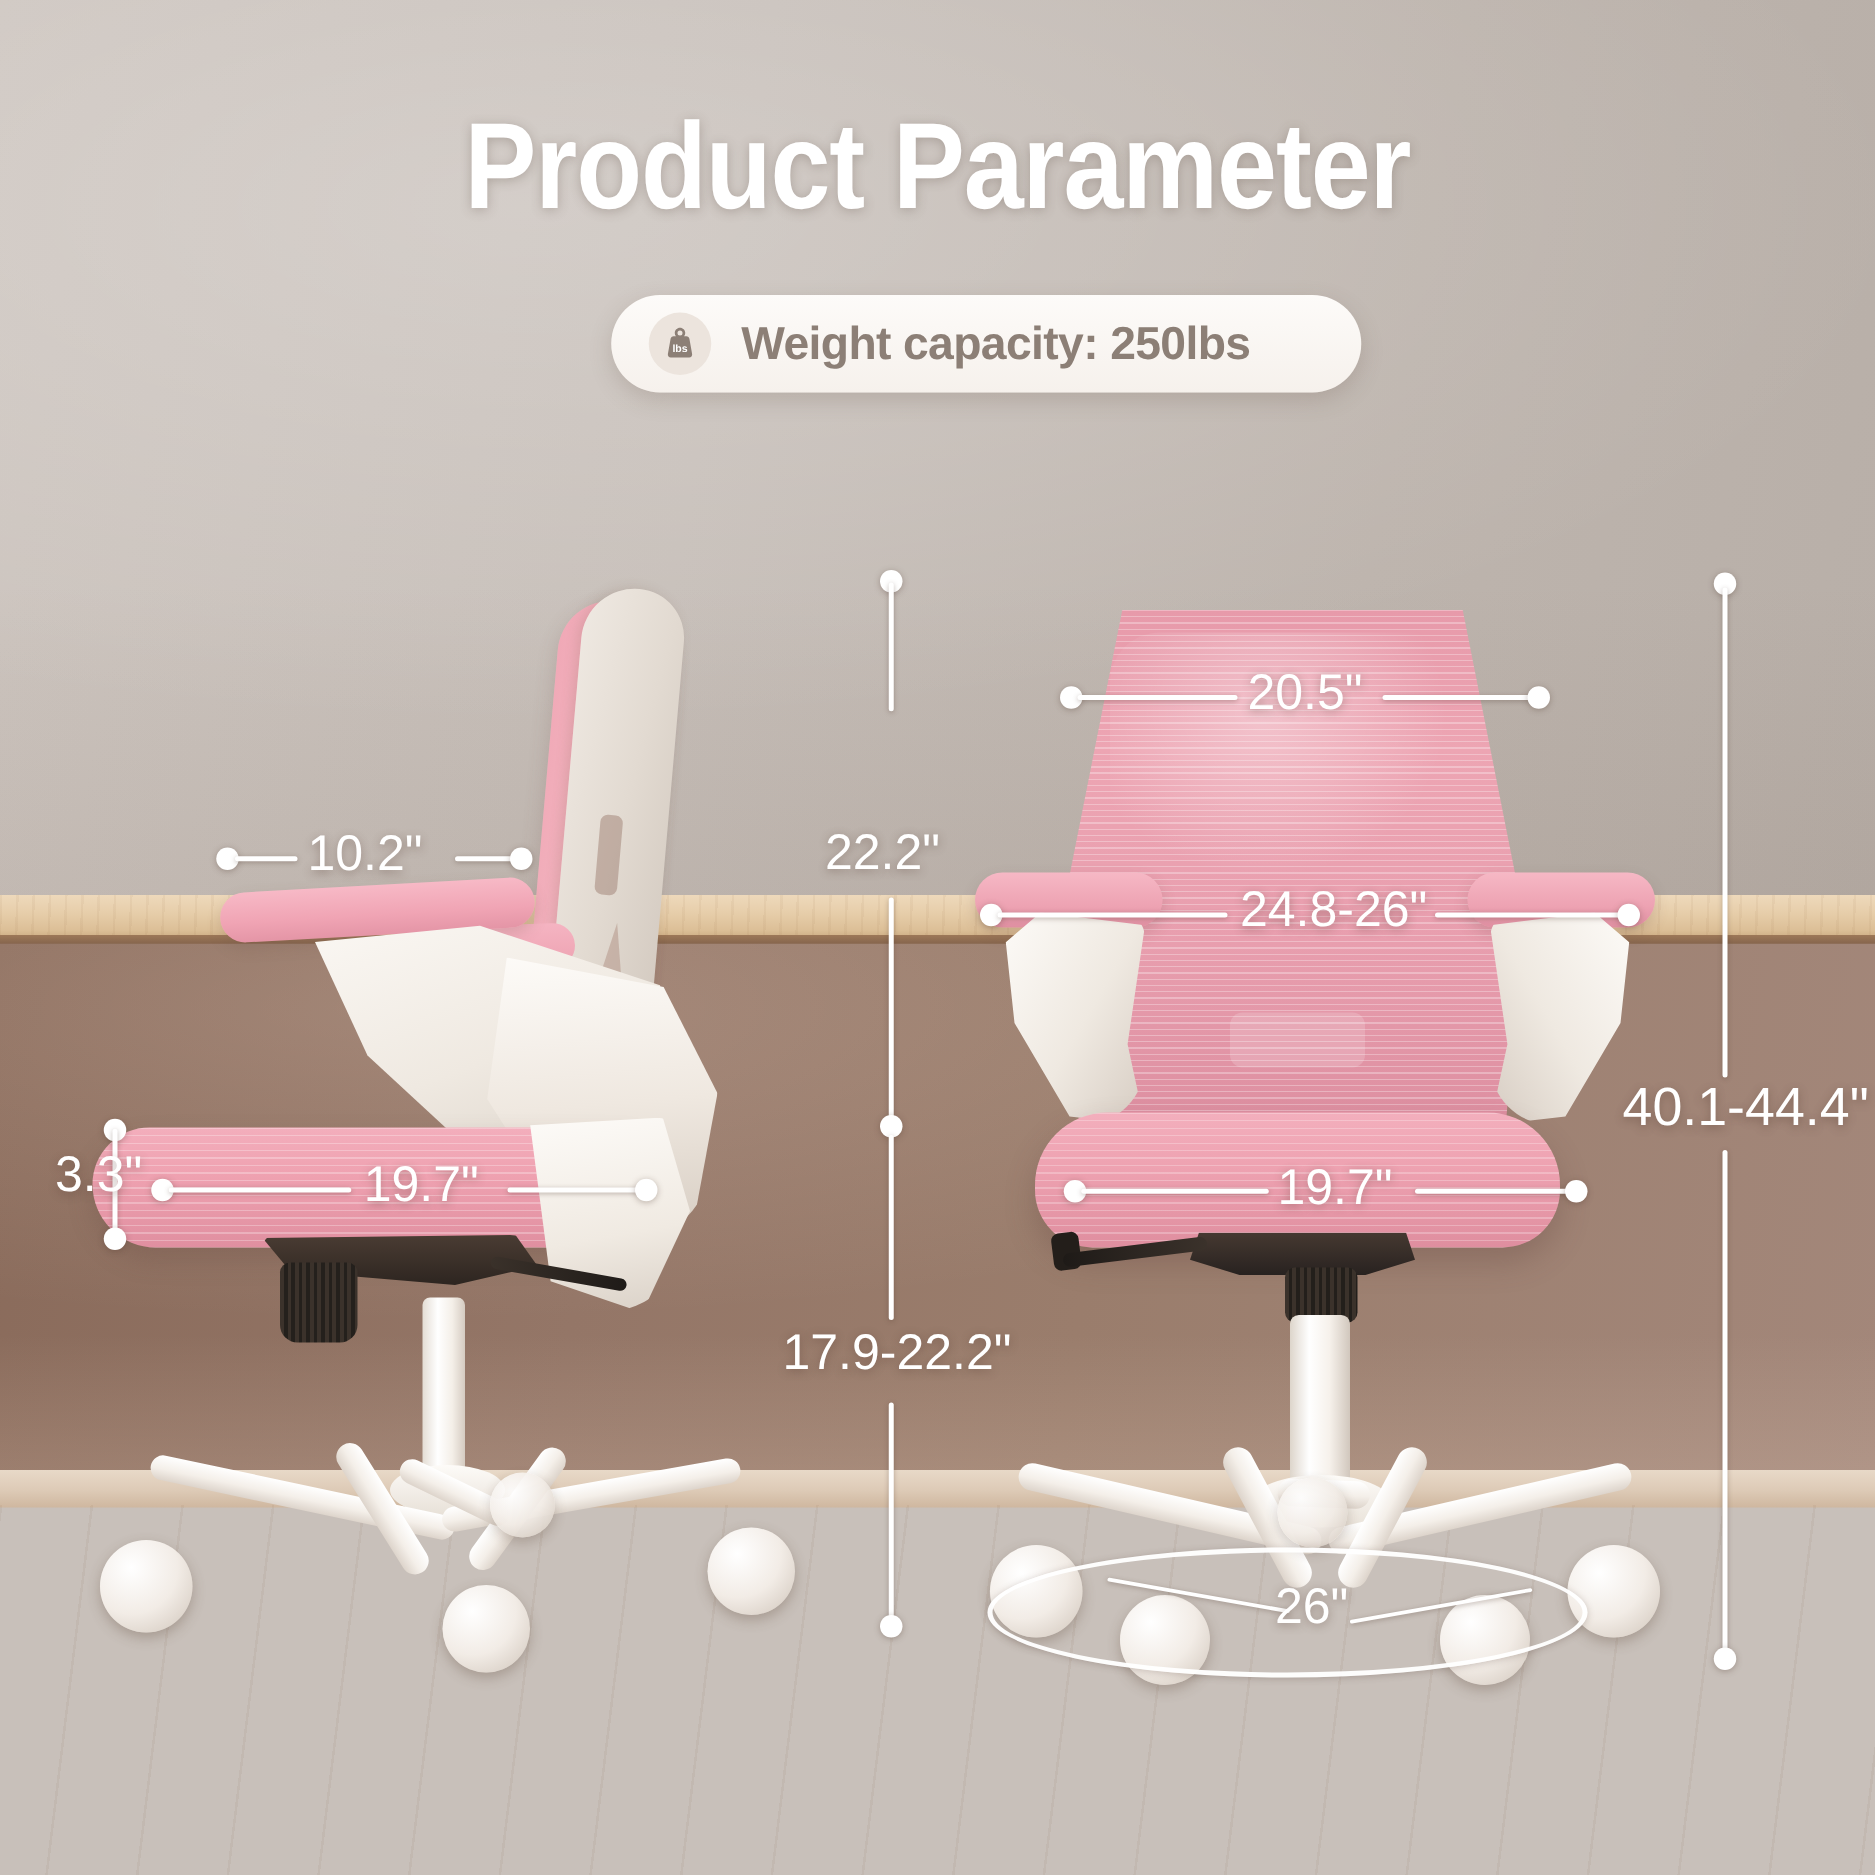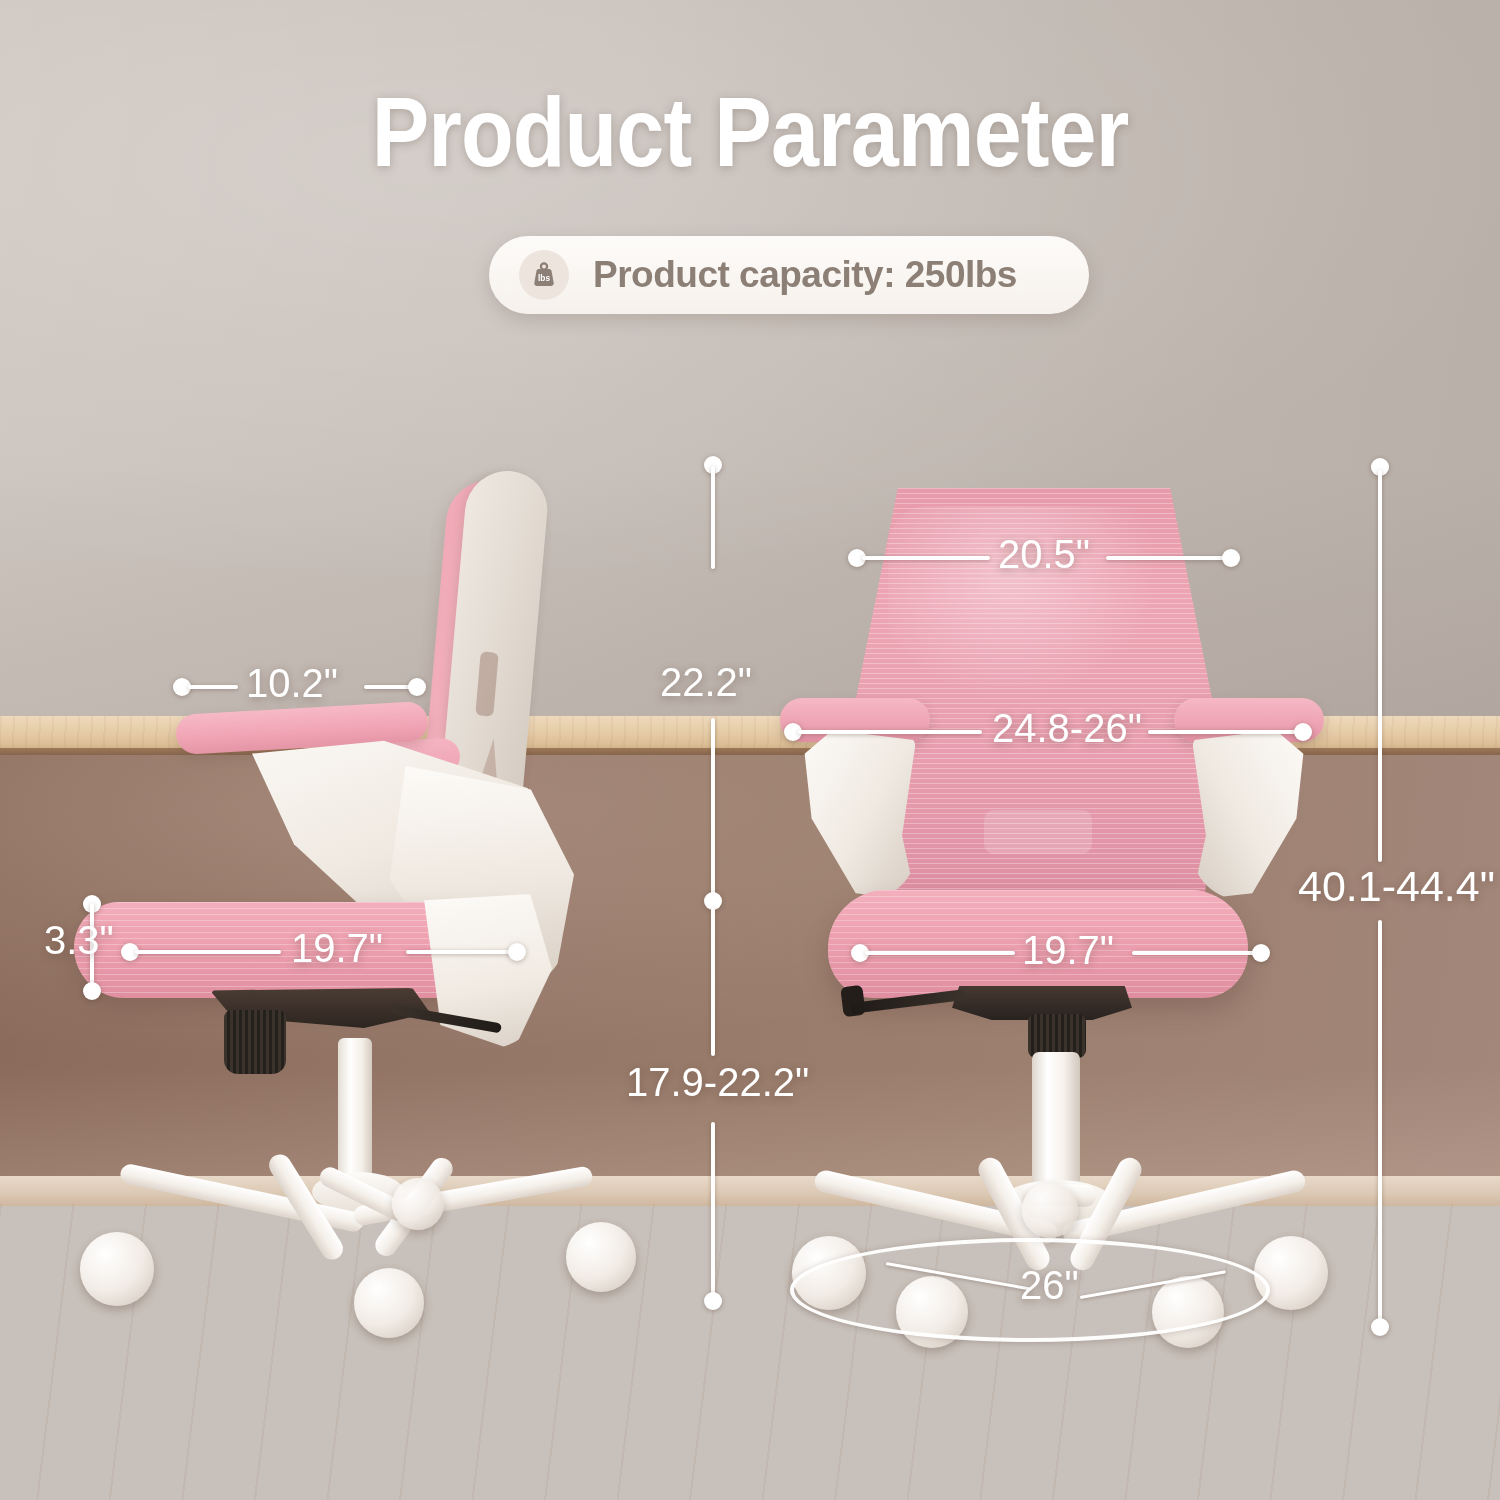--- a/index.html
+++ b/index.html
@@ -315,21 +315,21 @@
 
   <div class="title">Product Parameter</div>
 
   <div class="badge">
     <div class="badge-icon">
       <svg width="34" height="34" viewBox="0 0 34 34" aria-hidden="true">
         <path d="M17 4.2c-2.3 0-4.2 1.9-4.2 4.2 0 1 .35 1.9.93 2.62h-1.9c-1.15 0-2.13.8-2.36 1.92L7.3 25.1c-.3 1.47.83 2.84 2.33 2.84h14.74c1.5 0 2.63-1.37 2.33-2.84l-2.17-12.16c-.23-1.12-1.21-1.92-2.36-1.92h-1.9c.58-.72.93-1.62.93-2.62 0-2.3-1.9-4.2-4.2-4.2zm0 2.2a2 2 0 110 4 2 2 0 010-4z" fill="#8c7f76"></path>
         <text x="17" y="23.4" font-family="Liberation Sans, sans-serif" font-size="8.4" font-weight="700" fill="#ffffff" text-anchor="middle">lbs</text>
       </svg>
     </div>
-    <div class="badge-text">Product capacity: 250lbs</div>
+    <div class="badge-text">Weight capacity: 250lbs</div>
   </div>
 
   <div class="chair" id="chair-side">
     <div class="s-backrest"></div>
     <div class="s-backframe"></div>
     <div class="s-backframe-slot" style="left:418px;top:182px;width:18px;height:64px;transform:rotate(5deg);"></div>
     <div class="s-backframe-tri"></div>
     <div class="s-backframe-slot" style="left:400px;top:386px;width:56px;height:10px;transform:rotate(5deg);"></div>
     <div class="s-backframe-slot" style="left:398px;top:410px;width:56px;height:10px;transform:rotate(5deg);"></div>
     <div class="s-backframe-slot" style="left:396px;top:434px;width:52px;height:10px;transform:rotate(5deg);"></div>

